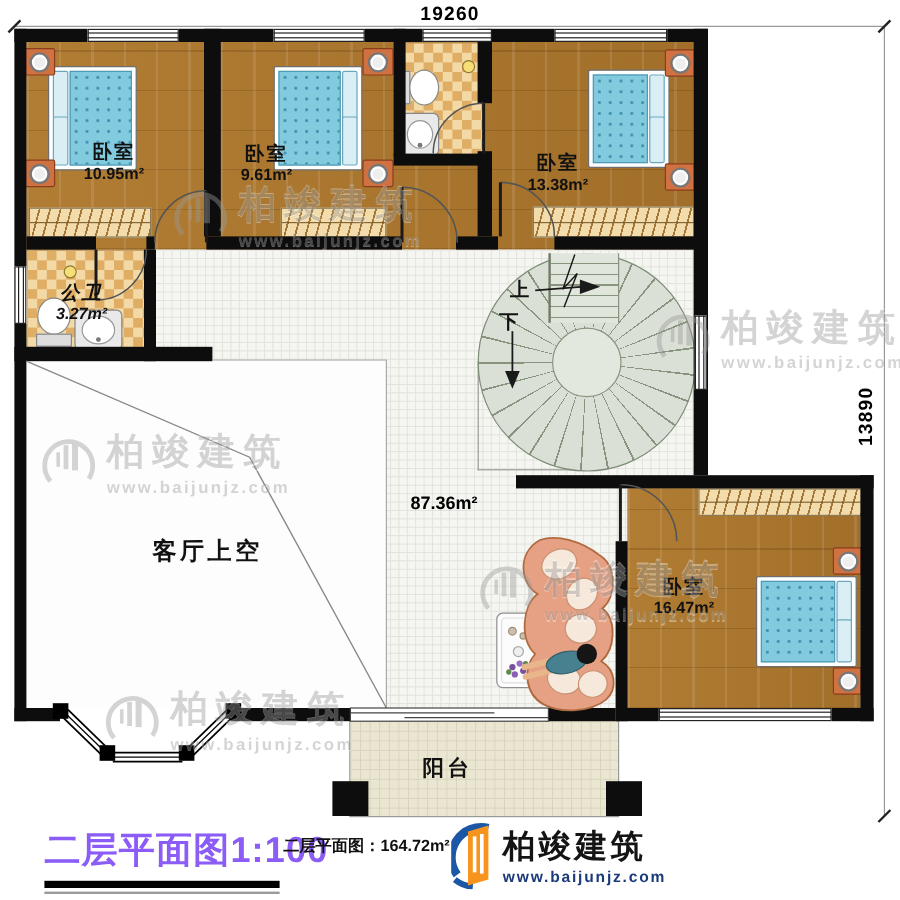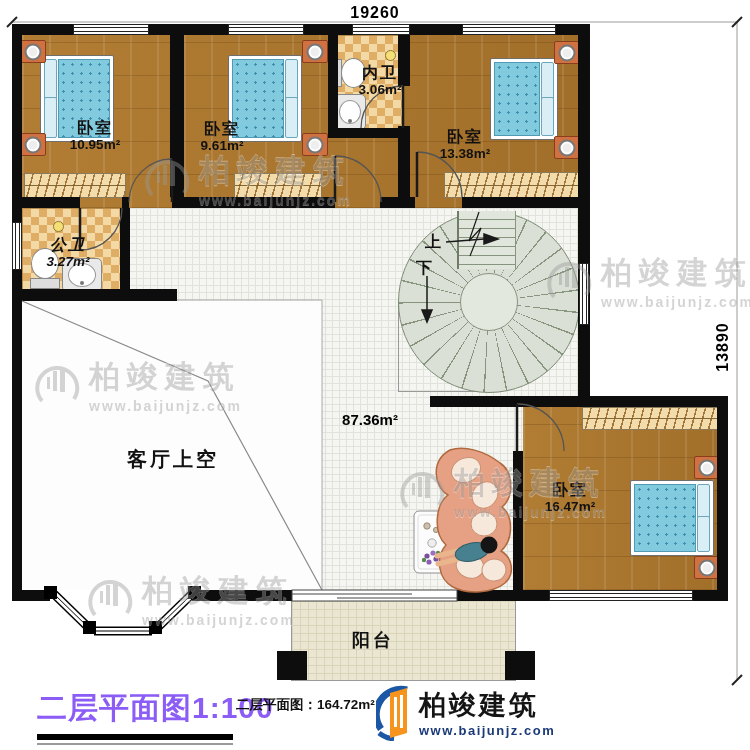--- a/index.html
+++ b/index.html
@@ -324,24 +324,20 @@
   </svg>
 
   <div class="abs room-label" style="left:45px;top:119px;width:100px;">
     <div class="room-name">卧室</div>
       <div class="room-area">10.95m²</div>
   </div>
   <div class="abs room-label" style="left:172px;top:120px;width:100px;">
     <div class="room-name">卧室</div>
       <div class="room-area">9.61m²</div>
   </div>
-  <div class="abs room-label" style="left:335px;top:64px;width:90px;">
-    <div class="room-name">内卫</div>
-      <div class="room-area">3.06m²</div>
-  </div>
   <div class="abs room-label" style="left:415px;top:128px;width:100px;">
     <div class="room-name">卧室</div>
       <div class="room-area">13.38m²</div>
   </div>
   <div class="abs room-label" style="left:28px;top:236px;width:80px;font-style:italic;">
     <div class="room-name">公卫</div>
       <div class="room-area">3.27m²</div>
   </div>
   <div class="abs big-label" style="left:93px;top:446px;width:160px;text-align:center;">客厅上空</div>
   <div class="abs room-area" style="left:320px;top:411px;width:100px;text-align:center;font-size:15px;font-weight:bold;">87.36m²</div>

